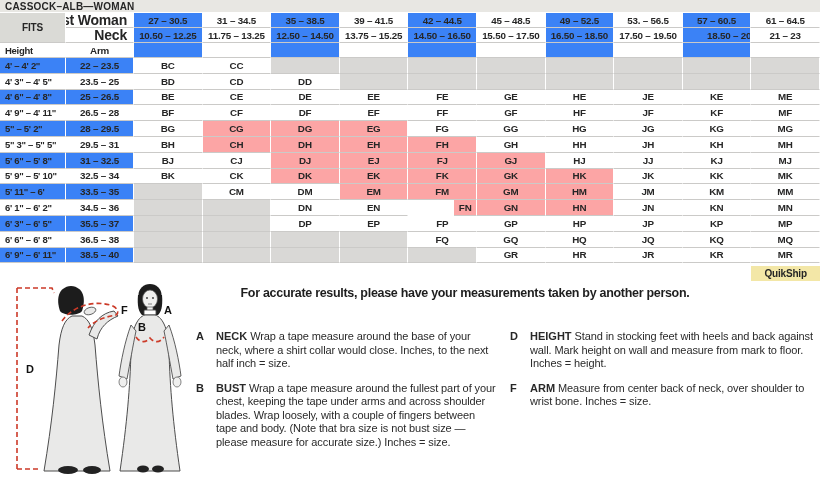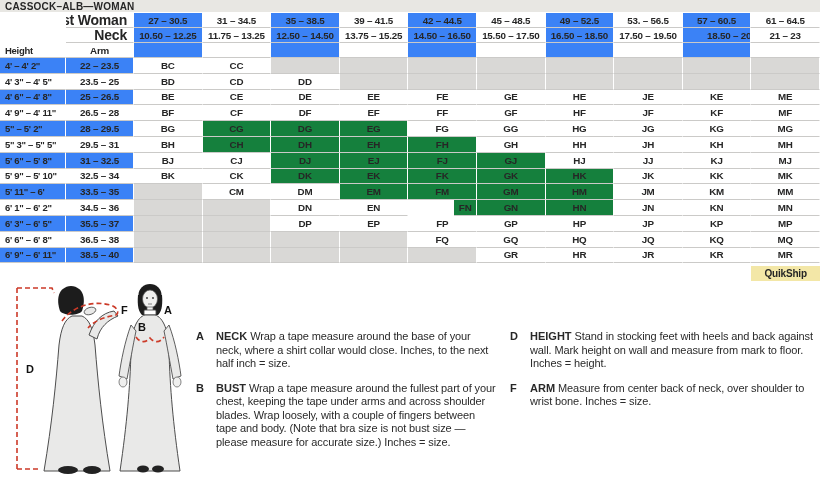--- a/index.html
+++ b/index.html
@@ -10,21 +10,21 @@
            font-size:10px;font-weight:bold;line-height:13px;padding-left:5px;
            letter-spacing:.2px;border-bottom:1px solid #fff;}
   #size-grid{display:grid;width:820px;
              grid-template-columns:66px 68px repeat(10,1fr);
              grid-template-rows:15px 15px 15px repeat(13,15.8px) 3px 15px;}
   .cell{box-sizing:border-box;display:flex;align-items:center;justify-content:center;
         font-weight:bold;font-size:9.8px;letter-spacing:-0.2px;color:#262626;
         border-right:1px solid #fff;border-bottom:1px solid #cbcac8;
         background:#fff;overflow:hidden;white-space:nowrap;}
   .cell.cream{background:#3b82f6;}
-  .cell.yellow{background:#15803d;}
+  .cell.yellow{background:#fca5a5;}
   .cell.gray{background:#d9d8d6;}
   .cell.fits{background:#dadad6;font-size:10px;}
   .cell.left{justify-content:flex-start;padding-left:5px;font-size:9.5px;letter-spacing:-0.3px;}
   .cell.right{justify-content:flex-end;padding-right:6px;font-size:14px;}
   .cell.quik{border:none;background:#f3e7a7;font-size:10px;}
   
   .bottom{position:absolute;left:0;top:281px;width:820px;height:201px;}
   .figure{position:absolute;left:4px;top:2px;}
   .intro{position:absolute;left:150px;top:5px;width:630px;text-align:center;
          font-size:12.5px;font-weight:bold;line-height:15.5px;letter-spacing:-0.3px;
@@ -42,20 +42,21 @@
   svg text{font-family:"Liberation Sans",sans-serif;font-weight:bold;font-size:11px;fill:#111;}
 </style>
 </head>
 <body>
 
 <div class="page">
 
   <div>
     <div class="t-title">CASSOCK–ALB—WOMAN</div>
     <div id="size-grid">
+        <div class="cell fits" style="grid-area: 1 / 1 / 3;">FITS</div>
         <div class="cell right" style="grid-area: 1 / 2;">Bust Woman</div>
         <div class="cell cream" style="grid-area: 1 / 3;">27 – 30.5</div>
         <div class="cell " style="grid-area: 1 / 4;">31 – 34.5</div>
         <div class="cell cream" style="grid-area: 1 / 5;">35 – 38.5</div>
         <div class="cell " style="grid-area: 1 / 6;">39 – 41.5</div>
         <div class="cell cream" style="grid-area: 1 / 7;">42 – 44.5</div>
         <div class="cell " style="grid-area: 1 / 8;">45 – 48.5</div>
         <div class="cell cream" style="grid-area: 1 / 9;">49 – 52.5</div>
         <div class="cell " style="grid-area: 1 / 10;">53. – 56.5</div>
         <div class="cell cream" style="grid-area: 1 / 11;">57 – 60.5</div>
@@ -282,20 +283,21 @@
         <path d="M132,54 C136,60 142,60 146,55 C150,60 156,60 160,54" fill="none" stroke="#cc3a28" stroke-width="1.6" stroke-dasharray="5 3"></path>
       </g>
 
       <text x="22" y="90">D</text>
       <text x="117" y="31">F</text>
       <text x="160" y="31">A</text>
       <text x="134" y="48">B</text>
     </svg>
 
     <div class="intro">
+      <div>For accurate results, please have your measurements taken by another person.</div>
     </div>
 
     <div class="cols">
       <div class="col1">
         <div class="instr">
           <span class="ltr">A</span>
           <p><b>NECK</b>
              <span>Wrap a tape measure around the base of your neck, where a shirt collar would close. Inches, to the next half inch = size.</span></p>
         </div>
         <div class="instr">

